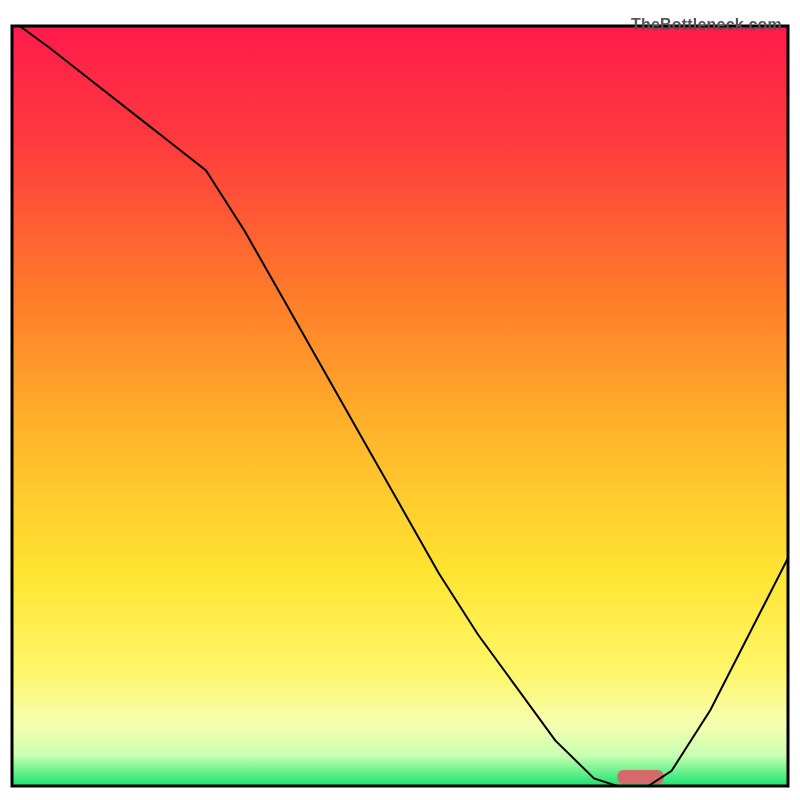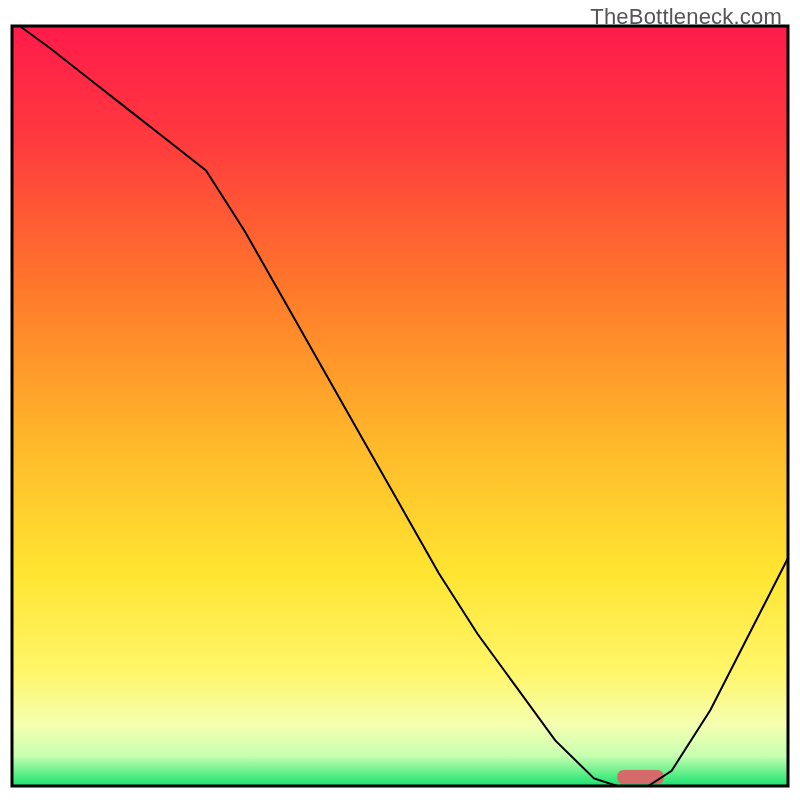--- a/index.html
+++ b/index.html
@@ -10,25 +10,25 @@
     background: #ffffff;
     font-family: Arial, Helvetica, sans-serif;
   }
   .chart-container {
     position: relative;
     width: 800px;
     height: 800px;
   }
   .watermark {
     position: absolute;
-    top: 4px;
+    top: 16px;
     right: 18px;
-    font-size: 22px;
+    font-size: 16px;
     color: #555;
-    font-weight: 400;
+    font-weight: 700;
     letter-spacing: 0.2px;
     z-index: 5;
   }
   svg {
     display: block;
   }
 </style>
 </head>
 <body>
 

